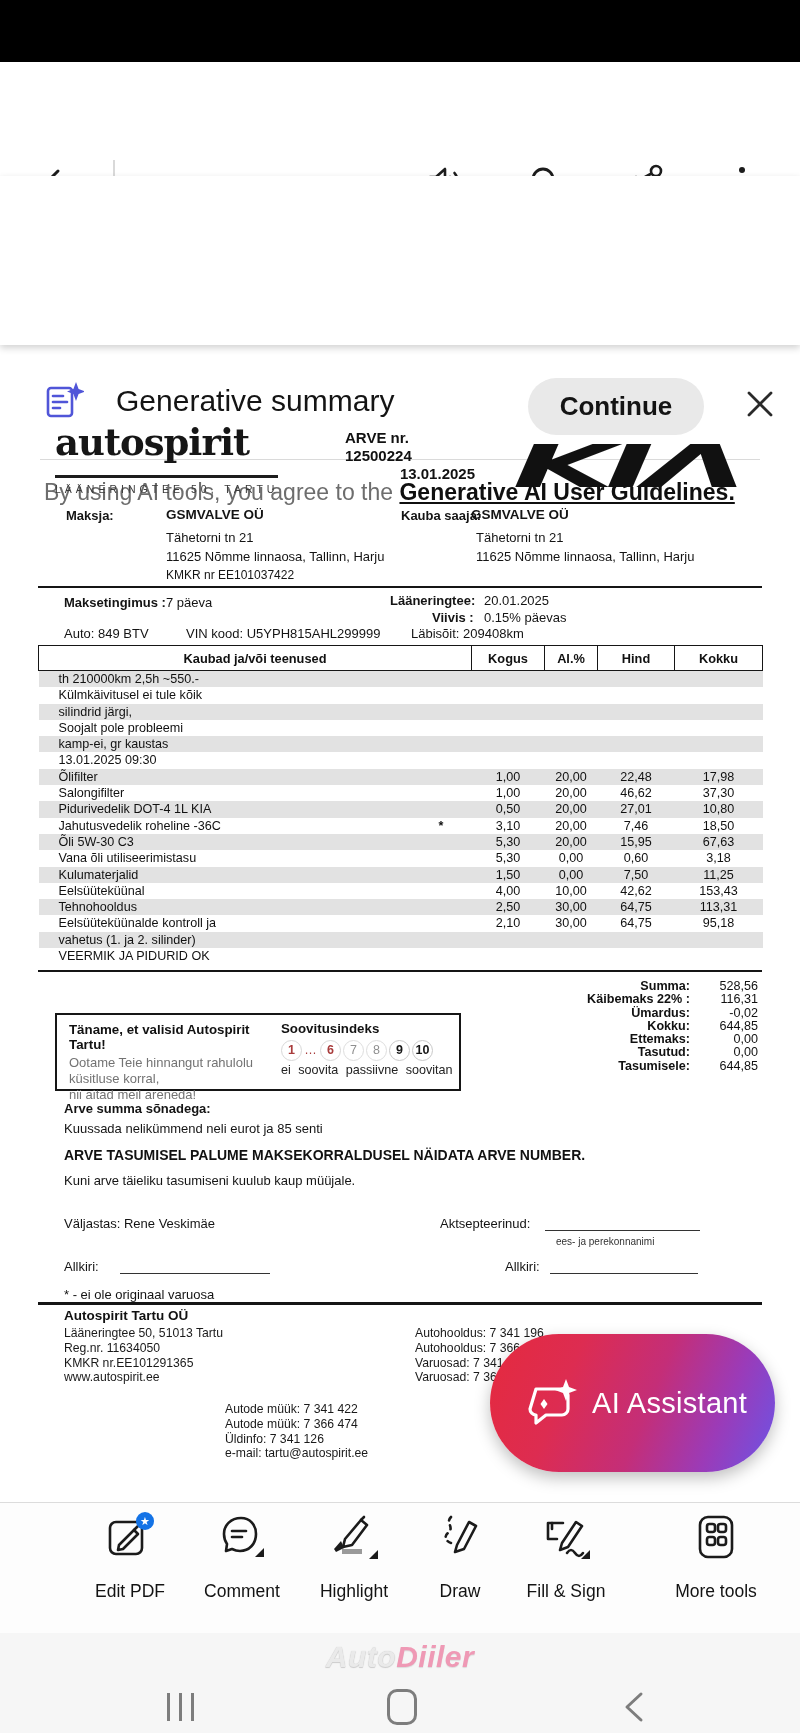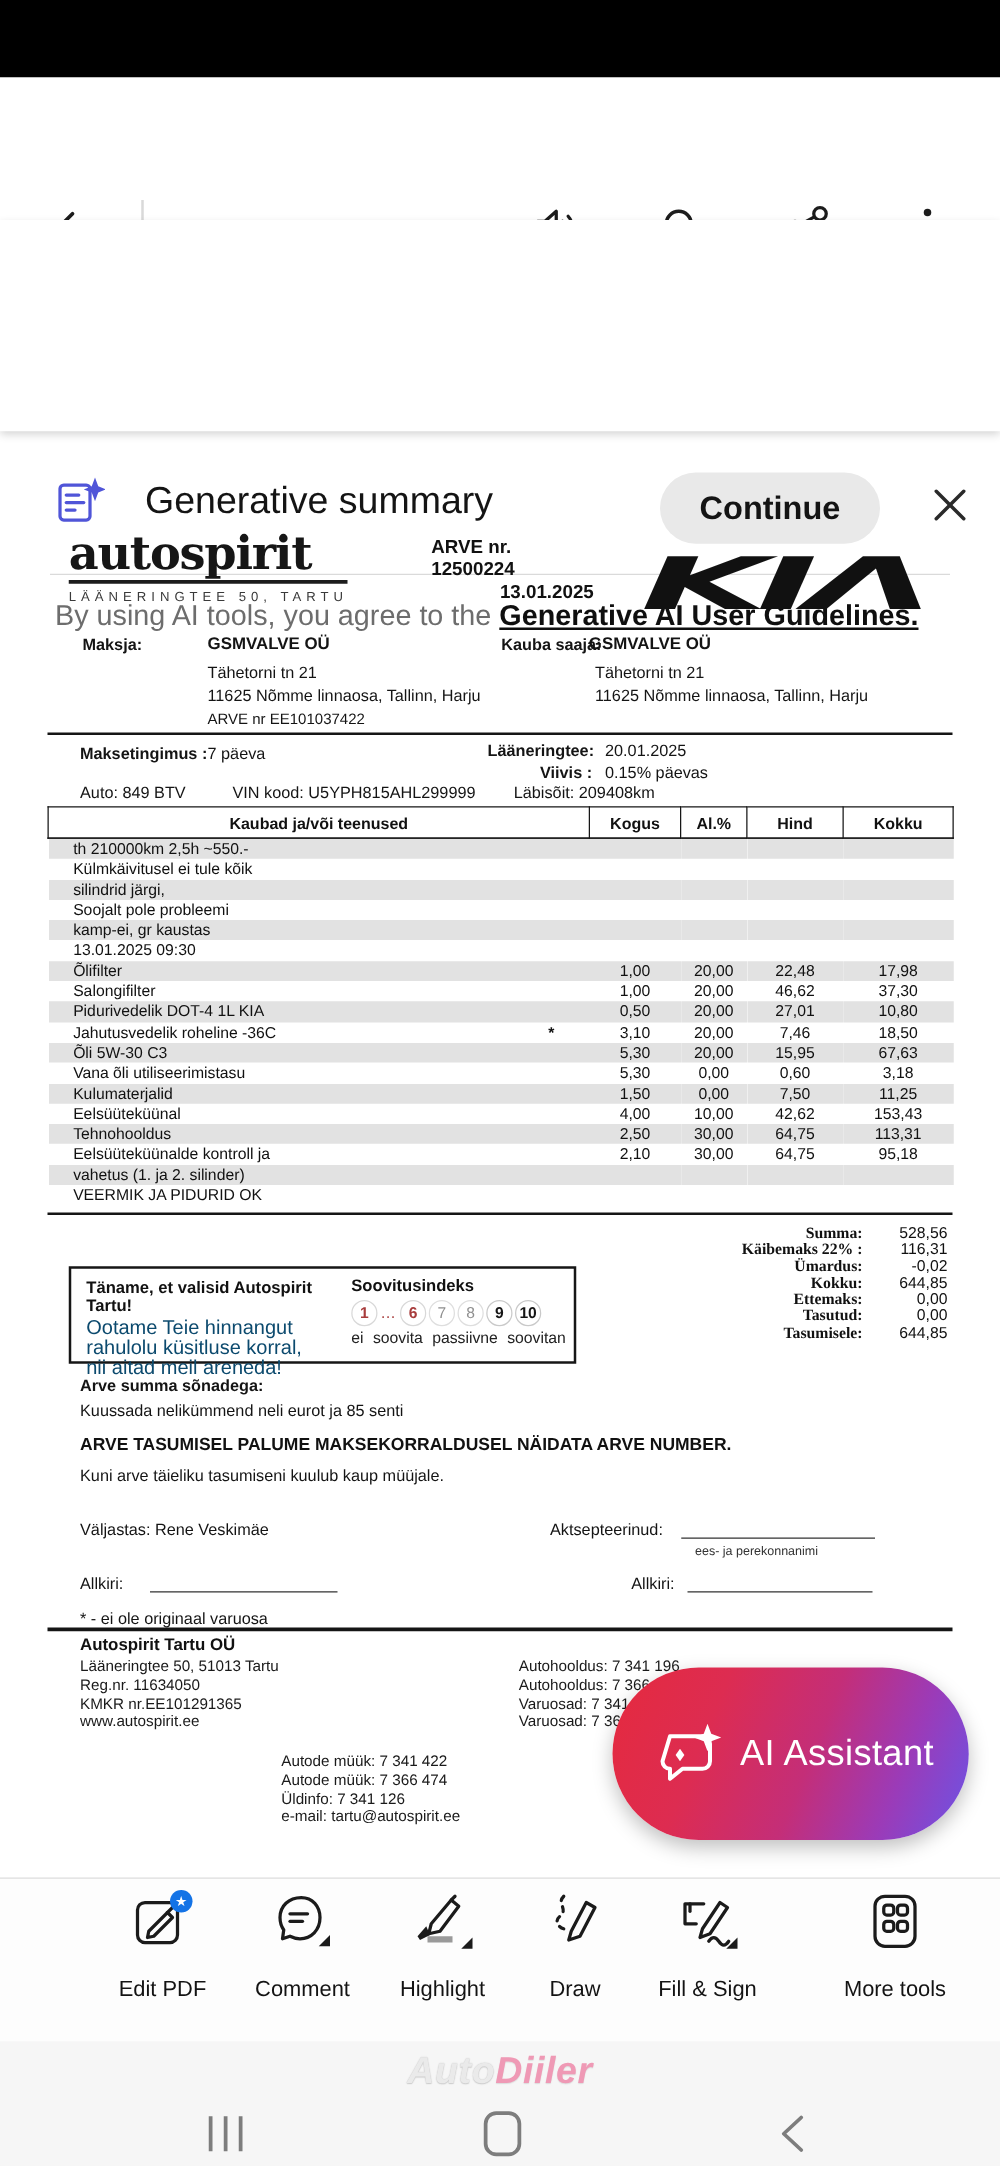--- a/index.html
+++ b/index.html
@@ -21,46 +21,46 @@
                 font-size:26px;font-weight:bold;color:#141414;font-family:"Liberation Sans",sans-serif;cursor:pointer;}
   #gen-close{left:744px;top:212px;width:36px;height:36px;}
   #gen-divider{left:40px;top:283px;width:720px;height:1px;background:#dadada;}
   #gen-disclaimer{left:44px;top:303px;font-size:23px;color:#6d6d6d;}
   #gen-disclaimer a{color:#0f0f0f;font-weight:bold;text-decoration:underline;}
   
   .doc13{font-size:13px;color:#141414;}
   .doc12{font-size:12px;color:#141414;}
   #as-logo{left:55px;top:424px;}
   #as-logo .word{font-family:"DejaVu Serif",serif;font-weight:bold;font-size:37px;letter-spacing:-1px;color:#161616;
-                 line-height:1;padding-bottom:3px;border-bottom:3px solid #1d1d1d;}
+                 line-height:1;padding-bottom:14px;border-bottom:3px solid #1d1d1d;}
   #as-logo .sub{font-size:10.5px;letter-spacing:4px;color:#3a3a3a;margin-top:5px;}
   #arve-block{left:345px;top:429px;width:130px;font-size:15px;font-weight:bold;line-height:18px;}
   #arve-block .date{text-align:right;}
   #kia-logo{left:508px;top:424px;width:235px;height:60px;margin-top:13px;}
   
   .rule{background:#151515;}
   
   #items-table{left:38px;top:645px;width:724px;border-collapse:collapse;table-layout:fixed;}
   #items-table th{border:1.4px solid #161616;font-size:12.8px;font-weight:bold;height:24px;padding:0;}
   #items-table td{font-size:12.6px;height:16.3px;padding:0;line-height:16.3px;white-space:nowrap;overflow:hidden;}
   #items-table .c-desc{text-align:left;}
   #items-table td.c-desc{padding-left:20px;}
   #items-table .c-num{text-align:center;}
   #items-table tr.rep-odd{background:#e2e2e2;}
   #items-table .note{float:right;margin-right:28px;font-weight:bold;}
   
   #totals{left:430px;top:980px;width:328px;}
   #totals .trow{display:flex;justify-content:flex-end;height:13.3px;line-height:13.3px;font-size:12.6px;}
-  #totals .tlabel{font-weight:bold;font-family:Liberation Serif, serif;}
+  #totals .tlabel{font-weight:bold;}
   #totals .tval{width:68px;text-align:right;}
   
   #fb-box{left:55px;top:1013px;width:402px;height:74px;border:2px solid #161616;display:flex;}
   #fb-left{padding:7px 4px 0 12px;width:208px;}
   #fb-left .t{font-size:13.3px;font-weight:bold;margin-bottom:3px;}
-  #fb-left .l{font-size:16px;line-height:16px;color:#0c4a6e;}
+  #fb-left .l{font-size:13px;line-height:16px;color:#737373;}
   #fb-right{padding-top:6px;}
   #fb-right .t{font-size:13.3px;font-weight:bold;}
   #scores{display:flex;align-items:center;margin-top:4px;height:20px;}
   .score{display:inline-flex;align-items:center;justify-content:center;width:19px;height:19px;margin-right:2px;
          border-radius:50%;font-size:12.5px;}
   .score.s-red{color:#a83c3c;font-weight:bold;border:1.5px solid #d8d8d8;}
   .score.s-gray{color:#8f8f8f;border:1.5px solid #dedede;}
   .score.s-dark{color:#161616;font-weight:bold;border:1.5px solid #c9c9c9;}
   .score.s-dots{color:#a83c3c;border:none;width:14px;letter-spacing:1px;}
   #scale-labels{font-size:12.6px;color:#222;margin-top:3px;word-spacing:4px;}
@@ -183,21 +183,21 @@
   <div id="kia-logo" class="abs">
     <svg width="235" height="60" viewBox="0 0 235 60">
         <text x="117" y="50" text-anchor="middle" textLength="225" lengthAdjust="spacingAndGlyphs" font-family="DejaVu Sans, sans-serif" font-size="58" font-weight="bold" font-style="italic" letter-spacing="-4" fill="#111">KIΛ</text>
       </svg>
   </div>
 
   <div class="abs doc13 b" style="left:66px;top:508px;">Maksja:</div>
   <div class="abs doc13 b" style="left:166px;top:507px;font-size:13.5px;">GSMVALVE OÜ</div>
   <div class="abs doc13" style="left:166px;top:530px;">Tähetorni tn 21</div>
   <div class="abs doc13" style="left:166px;top:549px;">11625 Nõmme linnaosa, Tallinn, Harju</div>
-  <div class="abs doc12" style="left:166px;top:568px;">ARVE nr EE101037422</div>
+  <div class="abs doc12" style="left:166px;top:568px;">KMKR nr EE101037422</div>
   <div class="abs doc13 b" style="left:401px;top:508px;">Kauba saaja:</div>
   <div class="abs doc13 b" style="left:471px;top:507px;font-size:13.5px;">GSMVALVE OÜ</div>
   <div class="abs doc13" style="left:476px;top:530px;">Tähetorni tn 21</div>
   <div class="abs doc13" style="left:476px;top:549px;">11625 Nõmme linnaosa, Tallinn, Harju</div>
 
   <div class="abs rule" style="left:38px;top:586px;width:724px;height:2px;"></div>
 
   <div class="abs doc13 b" style="left:64px;top:595px;">Maksetingimus :</div>
   <div class="abs doc13" style="left:166px;top:595px;">7 päeva</div>
   <div class="abs doc13 b" style="left:390px;top:593px;">Lääneringtee:</div>

